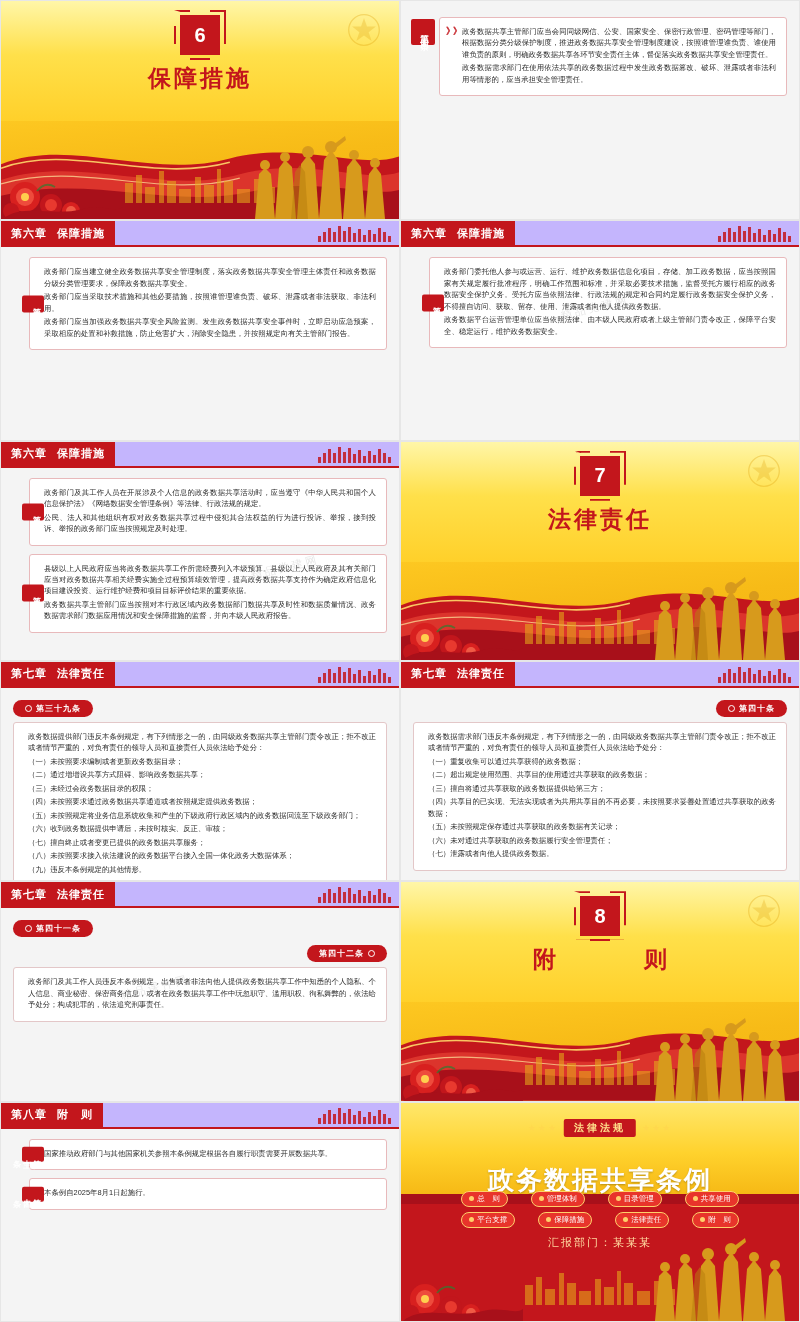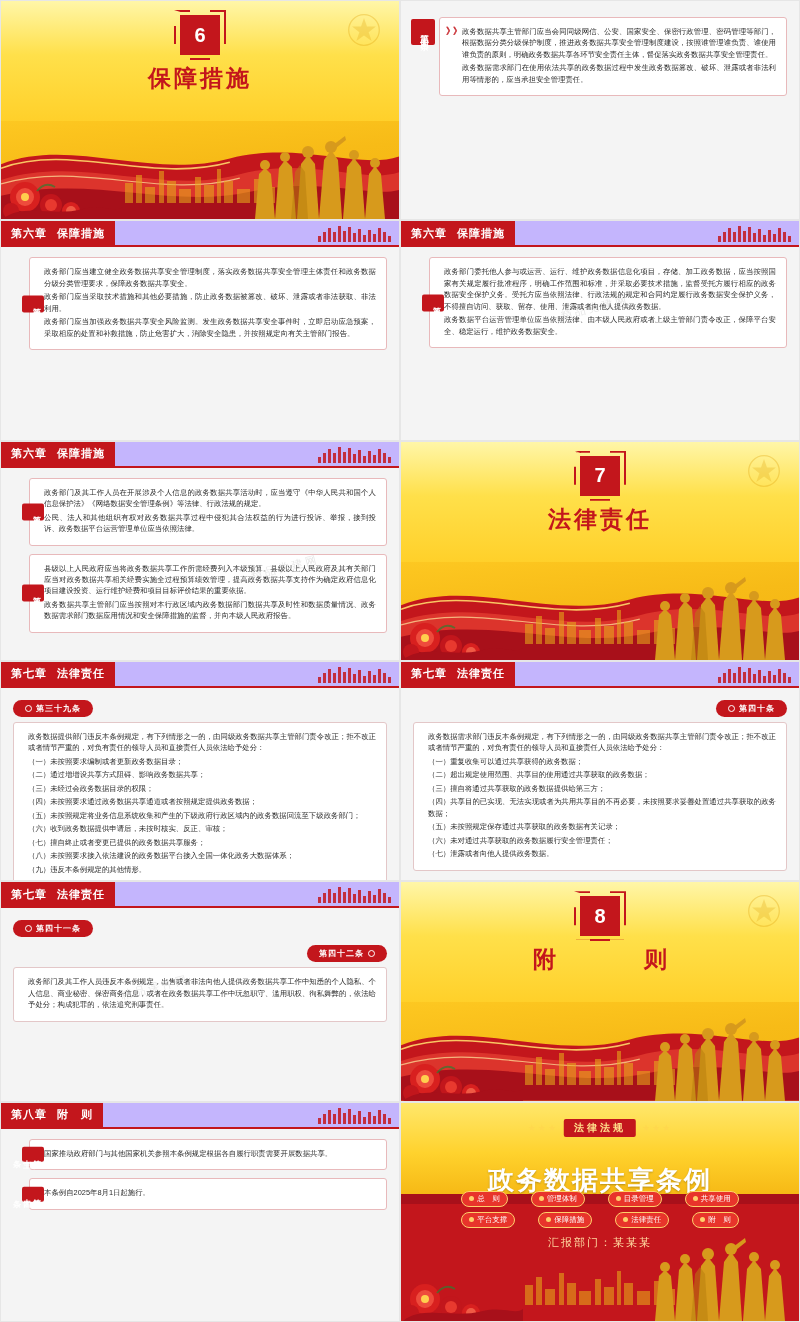--- a/index.html
+++ b/index.html
@@ -326,21 +326,21 @@
             <i style="height:8px"></i>
             <i style="height:14px"></i>
             <i style="height:10px"></i>
             <i style="height:6px"></i>
           </span>
     </div>
         <div class="body">
           <div class="card withlabel">
         <span class="vlabel">第三十五条</span>
         <p class="ind">政务部门应当建立健全政务数据共享安全管理制度，落实政务数据共享安全管理主体责任和政务数据分级分类管理要求，保障政务数据共享安全。</p>
-            <p class="ind">政务部门应当采取技术措施和其他必要措施，防止政务数据被篡改、破坏、泄露或者非法获取、非法利用。</p>
+            <p class="ind">政务部门应当采取技术措施和其他必要措施，按照谁管理谁负责、破坏、泄露或者非法获取、非法利用。</p>
             <p class="ind">政务部门应当加强政务数据共享安全风险监测。发生政务数据共享安全事件时，立即启动应急预案，采取相应的处置和补救措施，防止危害扩大，消除安全隐患，并按照规定向有关主管部门报告。</p>
       </div>
         </div>
       </div>
       <div class="slide content">
         <div class="chapbar">
       <span class="chaptag">
         <span>第六章</span>
         <span class="sub">保障措施</span>
       </span>
@@ -391,21 +391,21 @@
             <i style="height:8px"></i>
             <i style="height:14px"></i>
             <i style="height:10px"></i>
             <i style="height:6px"></i>
           </span>
     </div>
         <div class="body">
           <div class="card withlabel">
         <span class="vlabel">第三十七条</span>
         <p class="ind">政务部门及其工作人员在开展涉及个人信息的政务数据共享活动时，应当遵守《中华人民共和国个人信息保护法》《网络数据安全管理条例》等法律、行政法规的规定。</p>
-            <p class="ind">公民、法人和其他组织有权对政务数据共享过程中侵犯其合法权益的行为进行投诉、举报，接到投诉、政务数据平台运营管理单位应当依照法律。</p>
+            <p class="ind">公民、法人和其他组织有权对政务数据共享过程中侵犯其合法权益的行为进行投诉、举报，接到投诉、举报的政务部门应当按照规定及时处理。</p>
       </div>
           <div class="card withlabel">
         <span class="vlabel">第三十八条</span>
         <p class="ind">县级以上人民政府应当将政务数据共享工作所需经费列入本级预算。县级以上人民政府及其有关部门应当对政务数据共享相关经费实施全过程预算绩效管理，提高政务数据共享支持作为确定政府信息化项目建设投资、运行维护经费和项目目标评价结果的重要依据。</p>
             <p class="ind">政务数据共享主管部门应当按照对本行政区域内政务数据部门数据共享及时性和数据质量情况、政务数据需求部门数据应用情况和安全保障措施的监督，并向本级人民政府报告。</p>
       </div>
         </div>
       </div>
       <div class="slide cover">
       <div class="goldTop"></div>

